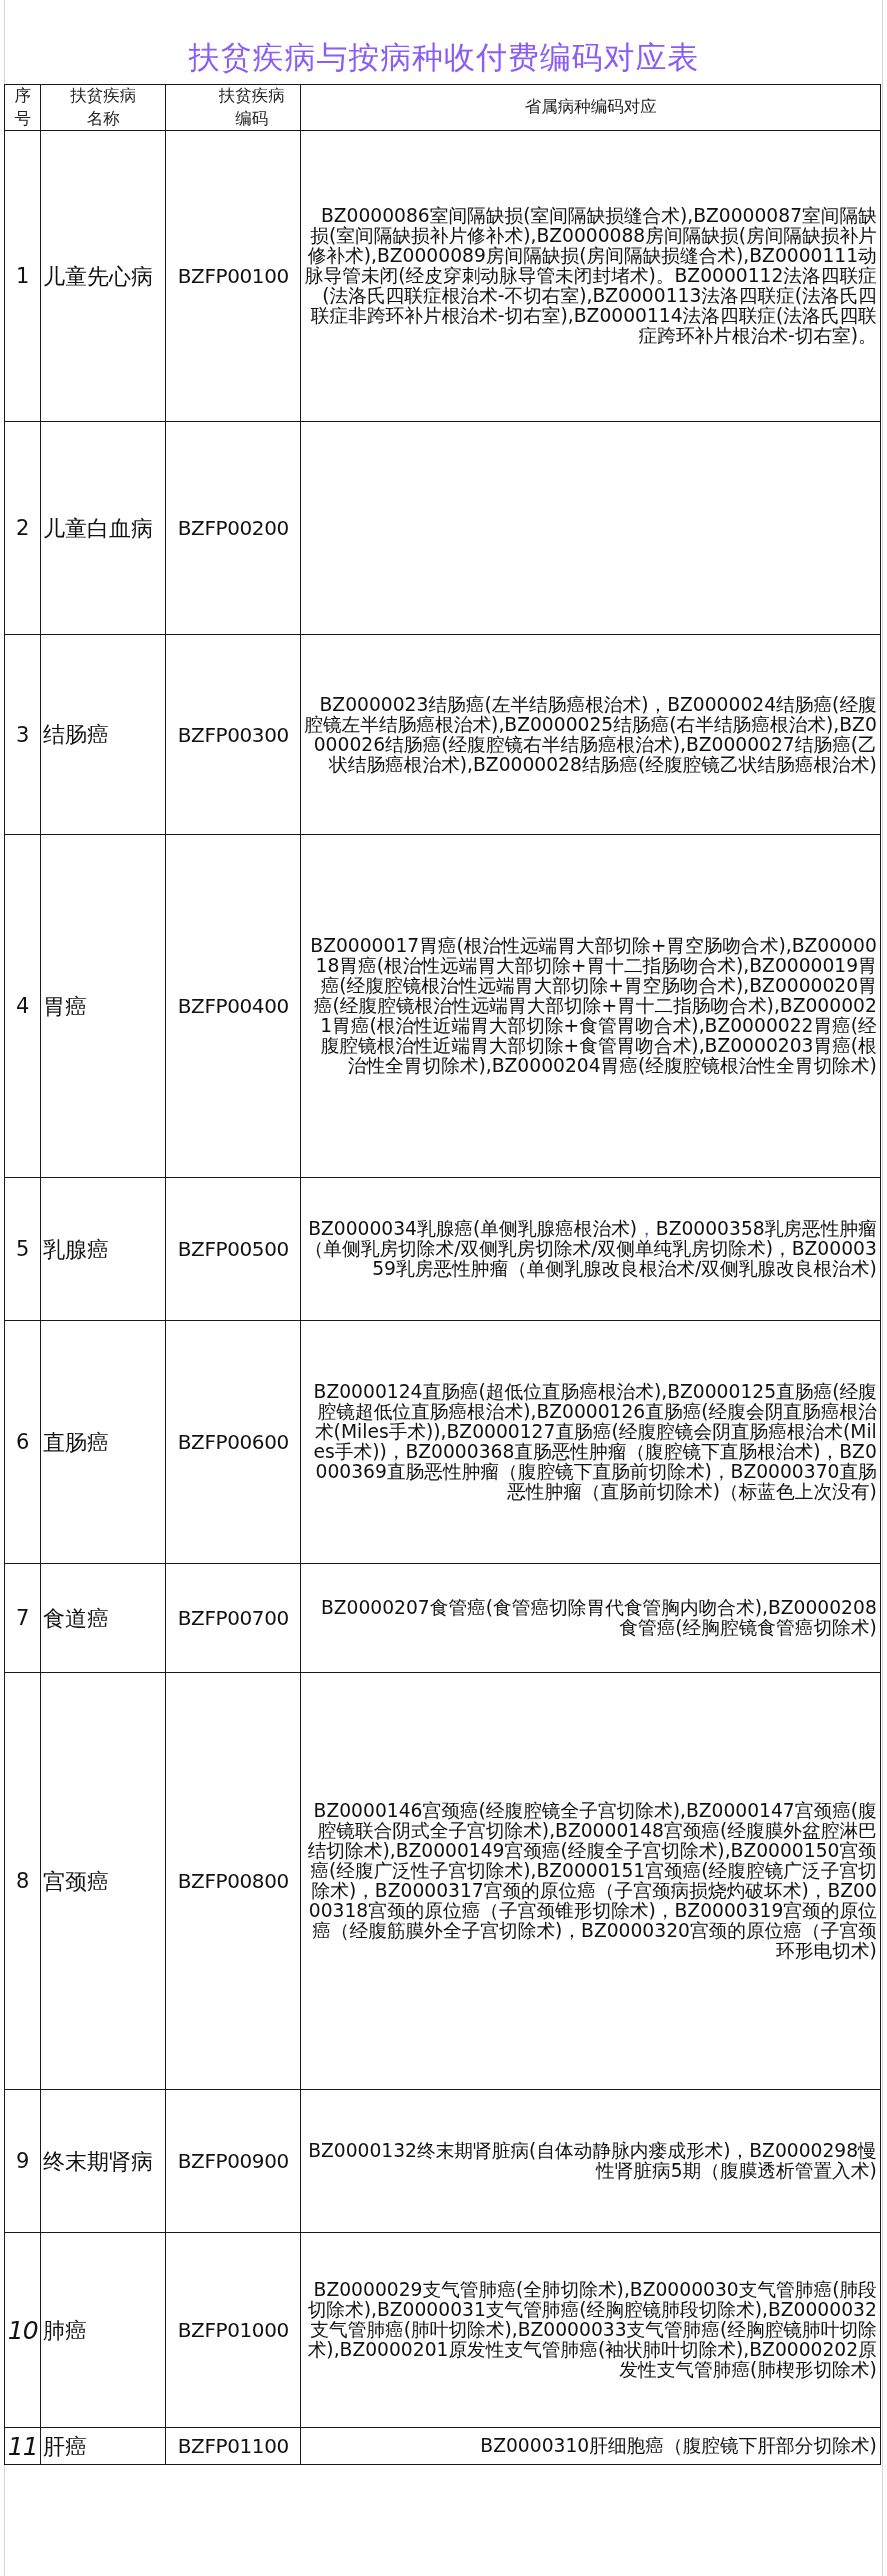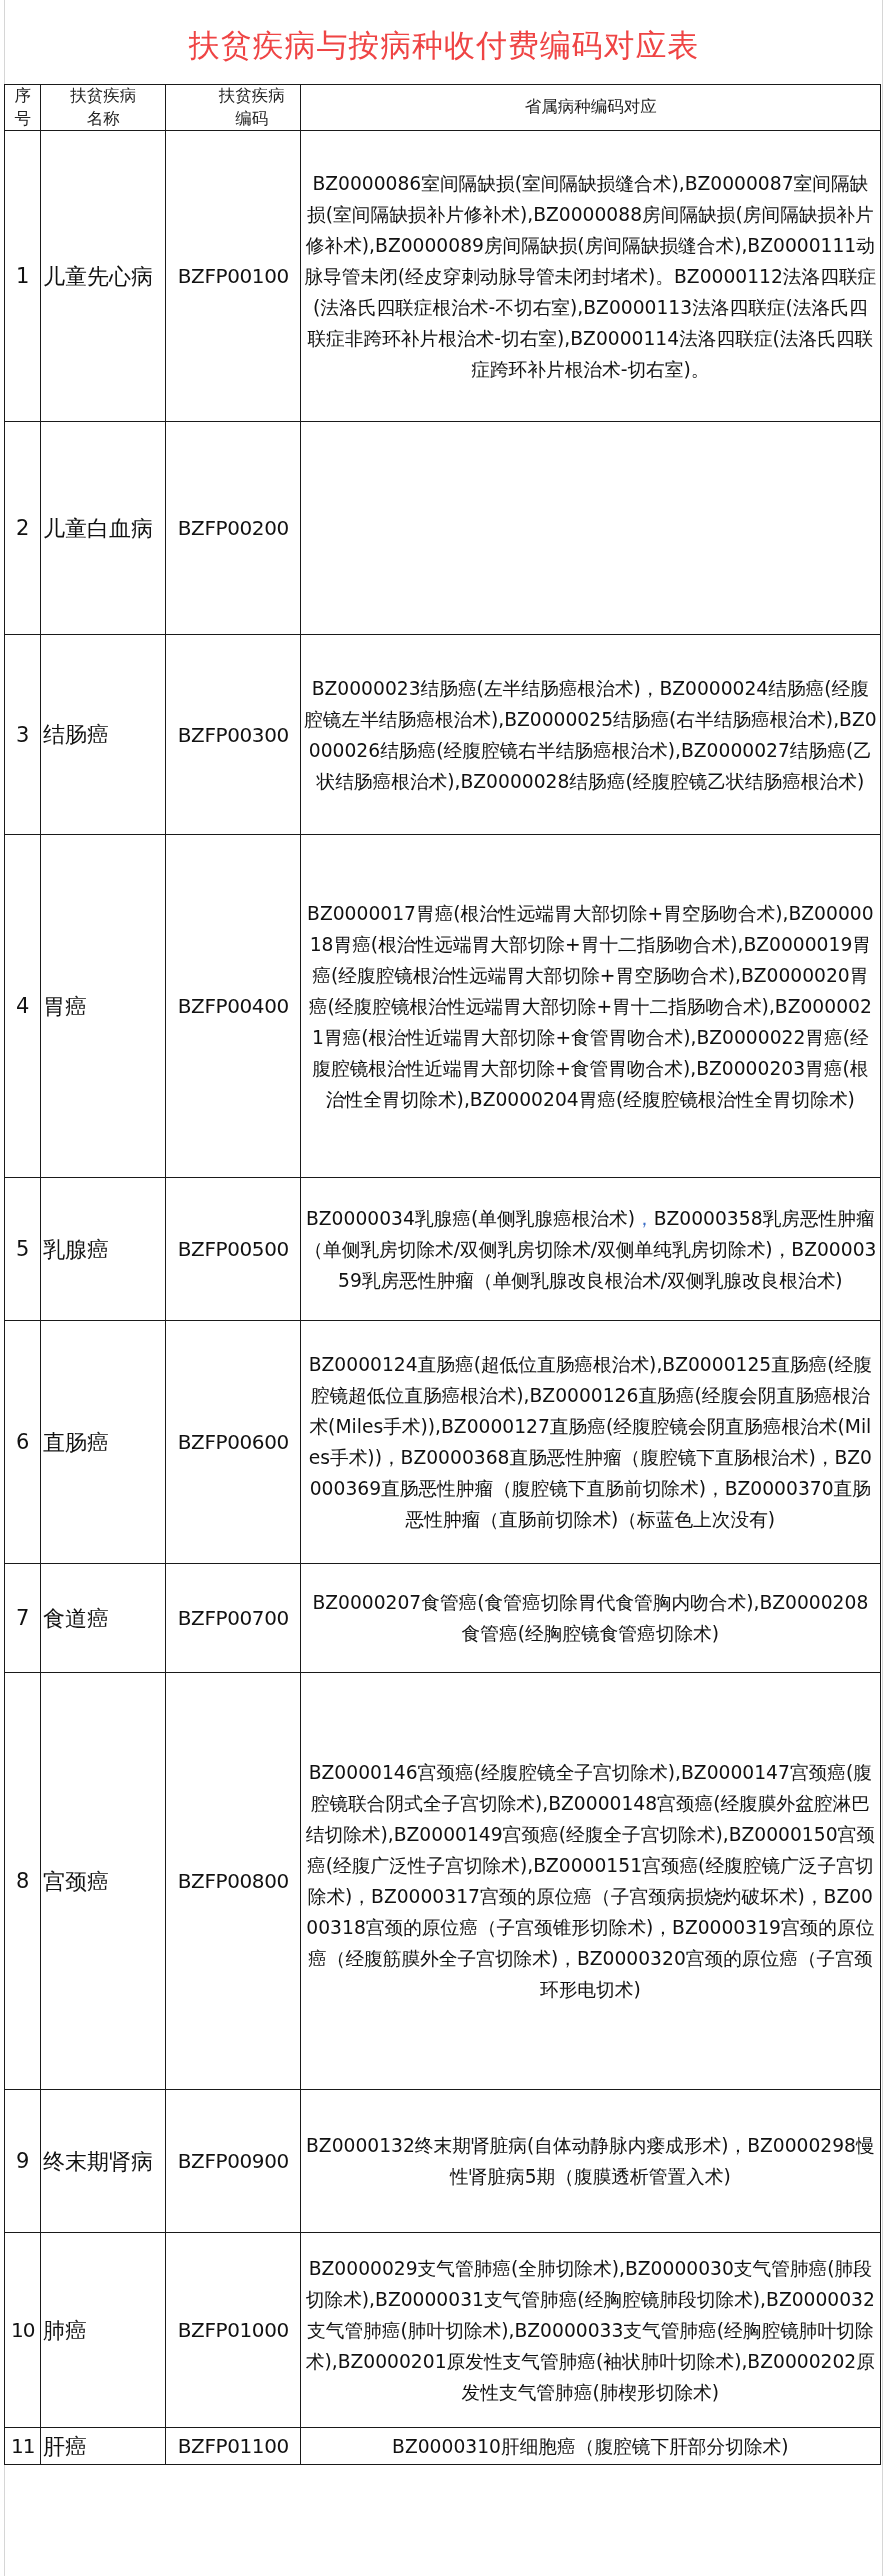--- a/index.html
+++ b/index.html
@@ -3,40 +3,40 @@
 <meta charset="utf-8">
 <style>
   html, body { margin: 0; padding: 0; background: #ffffff; }
   body {
     width: 888px; height: 2576px; overflow: hidden; position: relative;
     font-family: "DejaVu Sans", "Liberation Sans", sans-serif; color: #111;
   }
   .sheet-edge-left { position: absolute; left: 3.5px; top: 0; bottom: 0; width: 0.9px; background: #d6d6d6; }
   .sheet-edge-right { position: absolute; left: 882px; top: 0; bottom: 0; width: 0.9px; background: #d6d6d6; }
   .title {
-    position: absolute; top: 4px; left: 0; width: 888px; height: 84px;
+    position: absolute; top: 16px; left: 0; width: 888px; height: 84px;
     display: flex; align-items: center; justify-content: center;
-    font-size: 31px; letter-spacing: 0.9px; color: #ef4444;
+    font-size: 31px; letter-spacing: 0.9px; color: #8b5cf6;
   }
   table.grid {
     position: absolute; top: 84px; left: 4.3px;
     border-collapse: collapse; table-layout: fixed; width: 877px;
   }
   table.grid td, table.grid th {
     border: 1.7px solid #1a1a1a; padding: 0; vertical-align: middle;
     overflow: hidden;
   }
   table.grid th {
     font-weight: normal; font-size: 16.5px; line-height: 22.6px; color: #222; text-align: center;
   }
   .c-no { width: 16.5px; text-align: center; font-size: 21px; }
   .c-name { width: 61px; font-size: 22px; line-height: 29px; padding-left: 1.7px !important; text-align: left; }
   .c-code { width: 65px; font-size: 20px; text-align: center; letter-spacing: -0.4px; }
-  .c-map { font-size: 18.7px; line-height: 31px; padding: 0 3.5px 0 2.6px !important; text-align: center; word-break: break-all; }
-  td.c-no-wide { font-size: 20px; letter-spacing: -0.9px; }
+  .c-map { font-size: 18.7px; line-height: 20px; padding: 0 3.5px 0 2.6px !important; text-align: right; word-break: break-all; }
+  td.c-no-wide { font-size: 25px; letter-spacing: -0.9px; font-style: italic; }
   .blue-mark { color: #3d6fc6; }
 </style>
 </head>
 <body>
 
 <div class="sheet-edge-left"></div>
 <div class="sheet-edge-right"></div>
 
 <div class="title">扶贫疾病与按病种收付费编码对应表</div>
 

